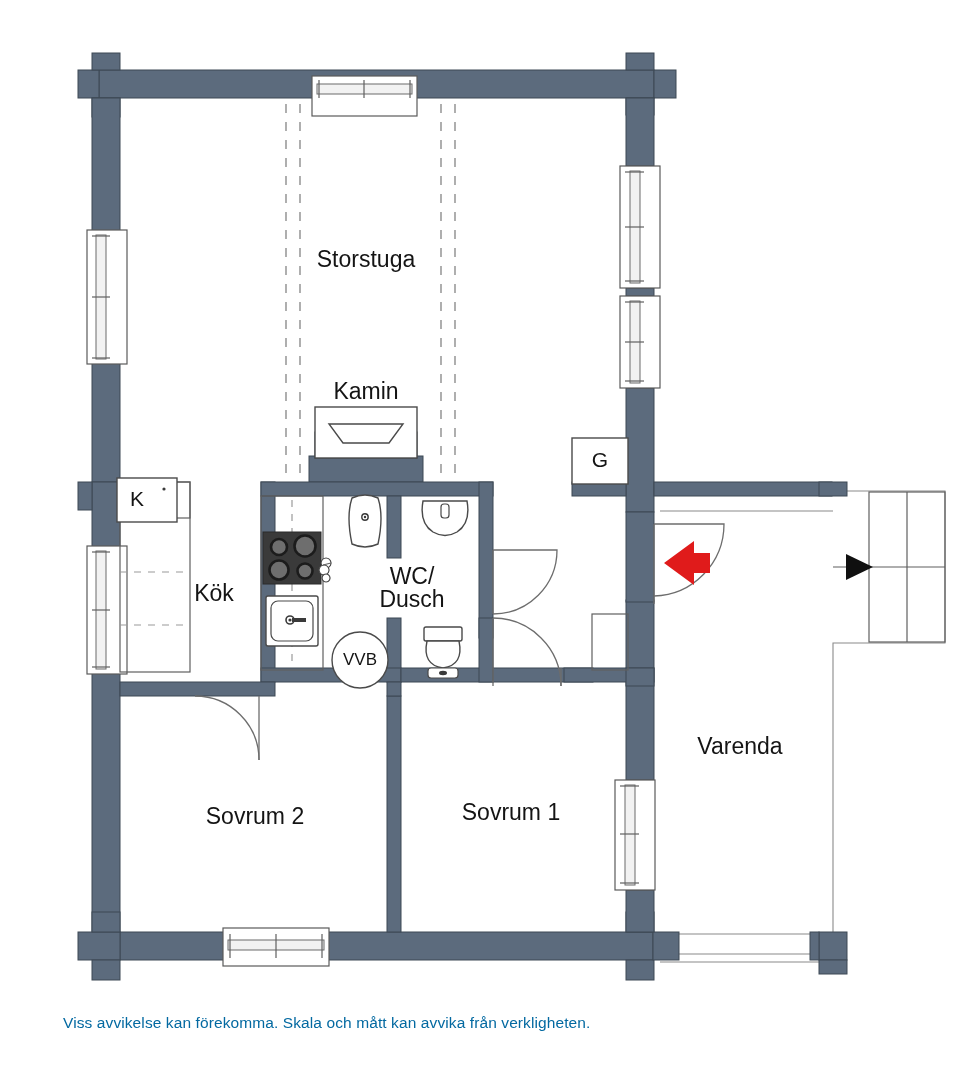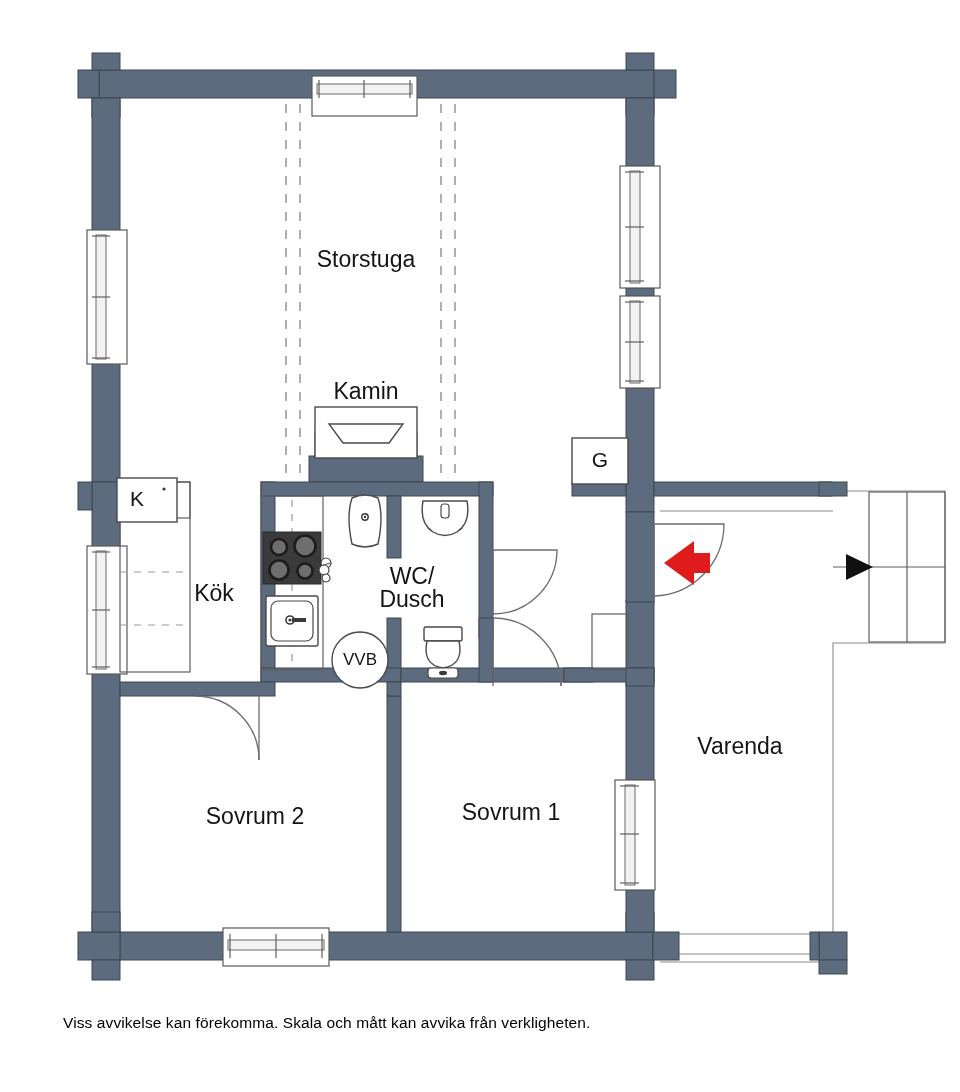--- a/index.html
+++ b/index.html
@@ -60,21 +60,21 @@
     fill: #141414;
     text-anchor: middle;
     dominant-baseline: middle;
   }
   .footer-note {
     position: absolute;
     left: 63px;
     top: 1014px;
     font-family: "Liberation Sans", sans-serif;
     font-size: 15.5px;
-    color: #000000;
+    color: #0369a1;
     letter-spacing: 0.1px;
     white-space: nowrap;
   }
 </style>
 </head>
 <body>
 
 <div id="plan-root">
 
 <svg id="floorplan" viewBox="0 0 960 1092" xmlns="http://www.w3.org/2000/svg">

